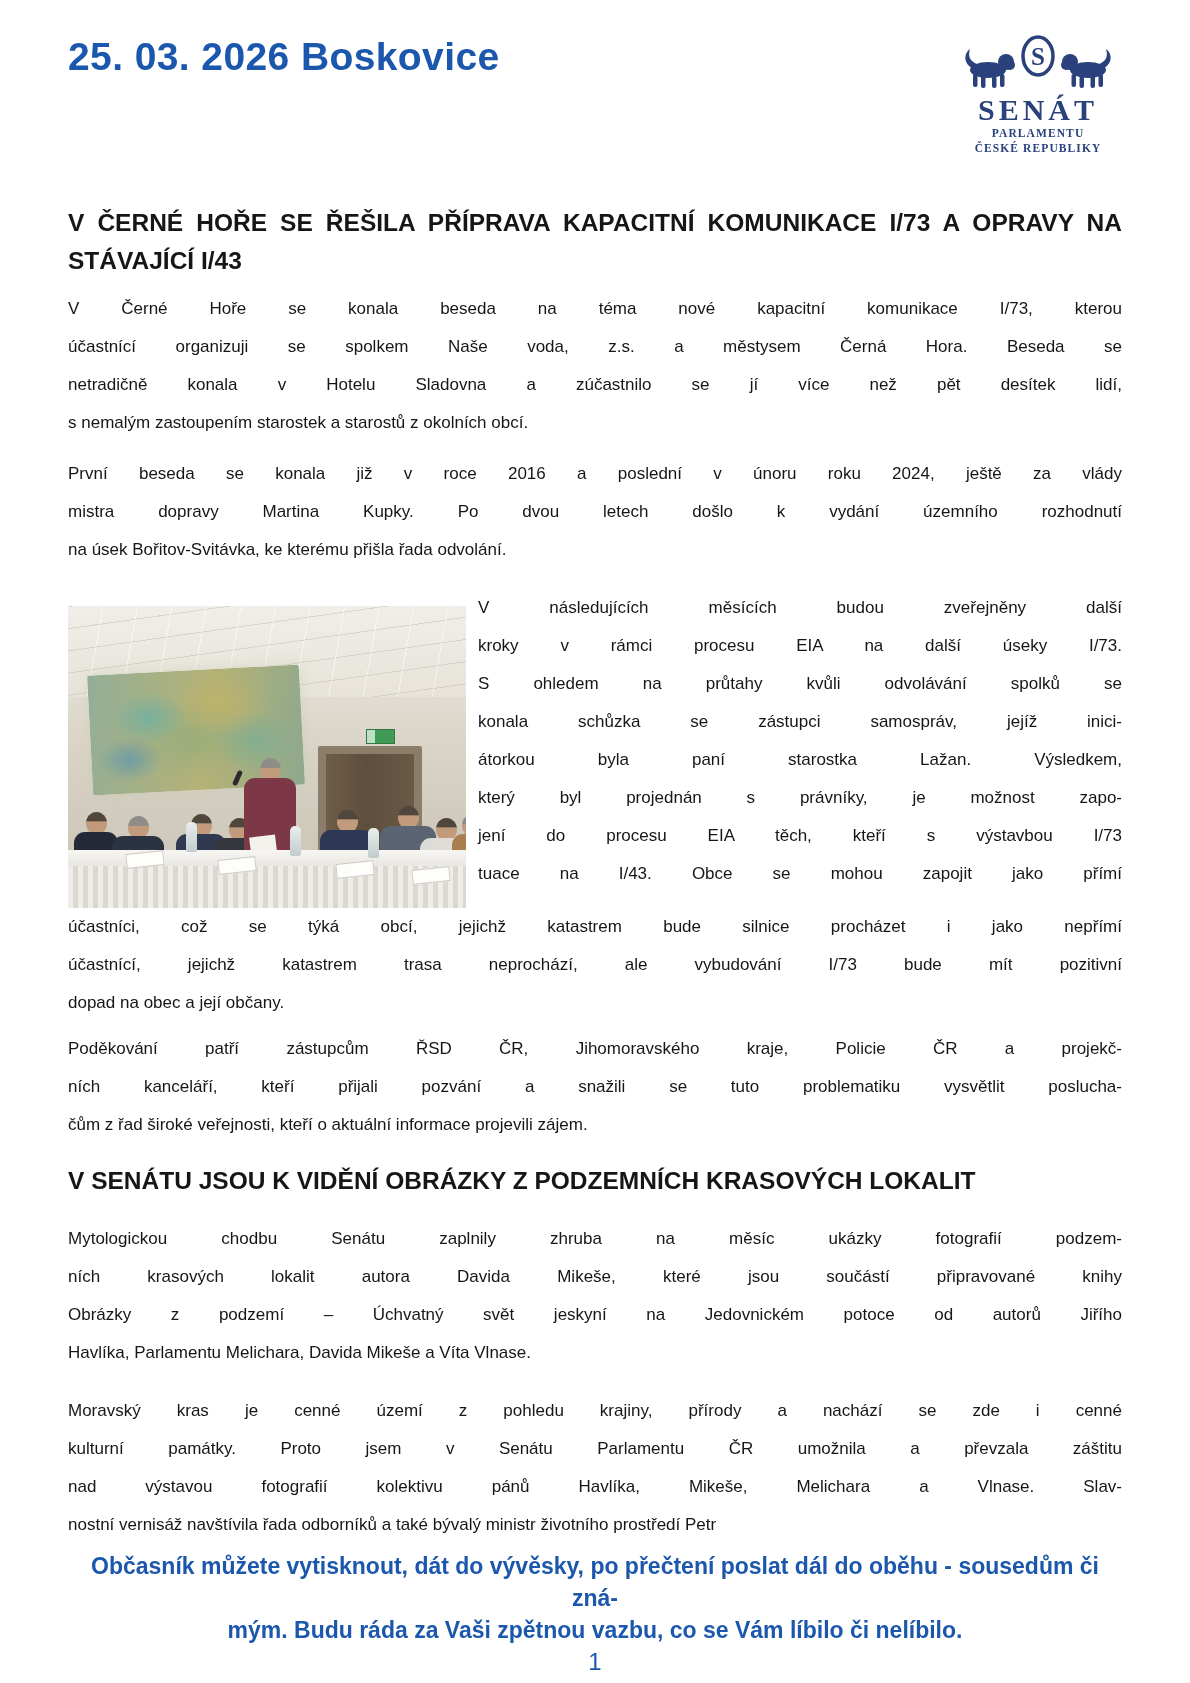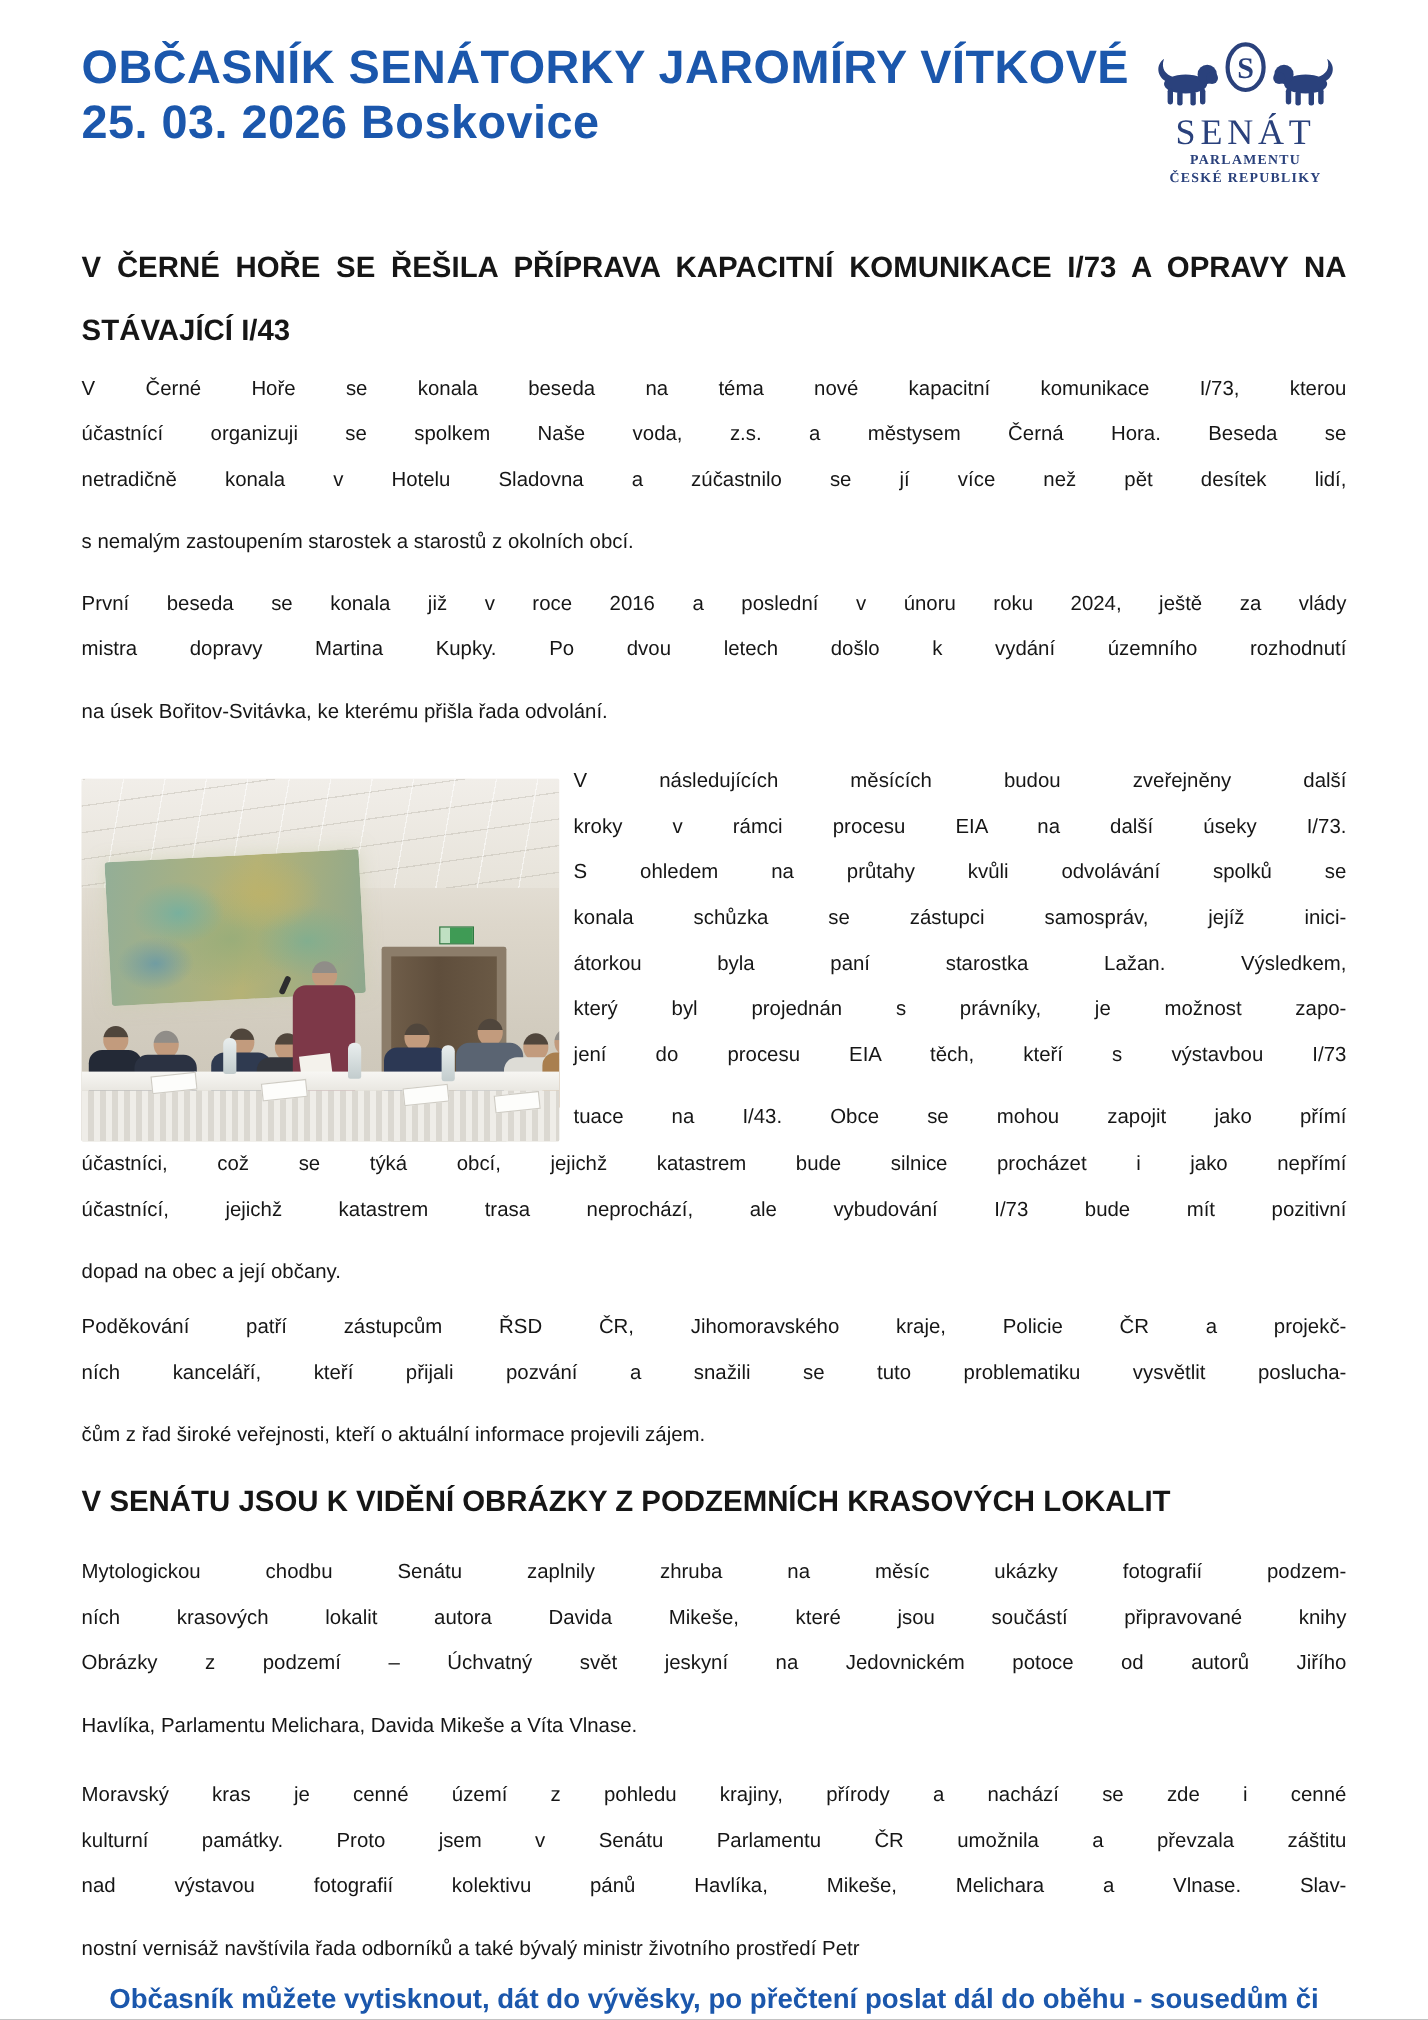--- a/index.html
+++ b/index.html
@@ -11,27 +11,27 @@
     overflow:hidden;
     font-family:"Liberation Sans","DejaVu Sans",sans-serif;
     color:#161616;
   }
   .content{position:relative;margin:0 68px;width:1054px;}
 
   
   .header{display:flex;justify-content:space-between;align-items:flex-start;padding-top:34px;}
   .title{color:#1b57ac;font-weight:bold;font-size:39px;line-height:46px;letter-spacing:.4px;}
   .logo{width:168px;text-align:center;margin-top:0;flex-shrink:0;}
-  .logo-name{font-family:"Liberation Serif","DejaVu Serif",serif;font-weight:normal;font-size:30px;line-height:32px;color:#2a417c;letter-spacing:4px;}
+  .logo-name{font-family:"Liberation Serif","DejaVu Serif",serif;font-weight:bold;font-size:30px;line-height:32px;color:#2a417c;letter-spacing:4px;}
   .logo-sub{font-family:"Liberation Serif","DejaVu Serif",serif;font-weight:bold;font-size:11.5px;line-height:15px;color:#2a417c;letter-spacing:1.1px;}
 
   
   .body-text{font-size:17px;line-height:38px;}
   .jline{text-align:justify;text-align-last:justify;white-space:normal;}
-  .jline.last{text-align-last:left;margin-top:14px;}
+  .jline.last{text-align-last:left;}
   .keepjust .jline.last{text-align-last:justify;}
   .cline{text-align:center;}
   .h-block{font-weight:bold;font-size:24.5px;line-height:38px;}
   .h1-block{margin-top:48px;}
   .pA{margin-top:10px;}
   .pB{margin-top:13px;}
   .secC{margin-top:20px;display:flex;justify-content:space-between;}
   .wrap-col{flex:1;margin-left:12px;}
   .pD{margin-top:8px;}
   .h2-block{margin-top:18px;}
@@ -79,21 +79,20 @@
   .carafe{position:absolute;width:11px;height:30px;background:linear-gradient(180deg,#e9eeee,#c2cccd);border-radius:5px 5px 2px 2px;}
 </style>
 </head>
 <body>
 
 <div class="page">
   <div class="content">
 
     <div class="header">
       <div class="title">
-        <div>OBČASNÍK SENÁTORKY JAROMÍRY VÍTKOVÉ</div>
         <div>25. 03. 2026 Boskovice</div>
       </div>
       <div class="logo">
         <span>
           <svg width="156" height="56" viewBox="0 0 156 56" aria-hidden="true">
             <g fill="#2a417c">
 
               <g transform="translate(2,2)">
                 <ellipse cx="26" cy="34" rx="18" ry="8"></ellipse>
                 <circle cx="44" cy="26" r="8"></circle>

